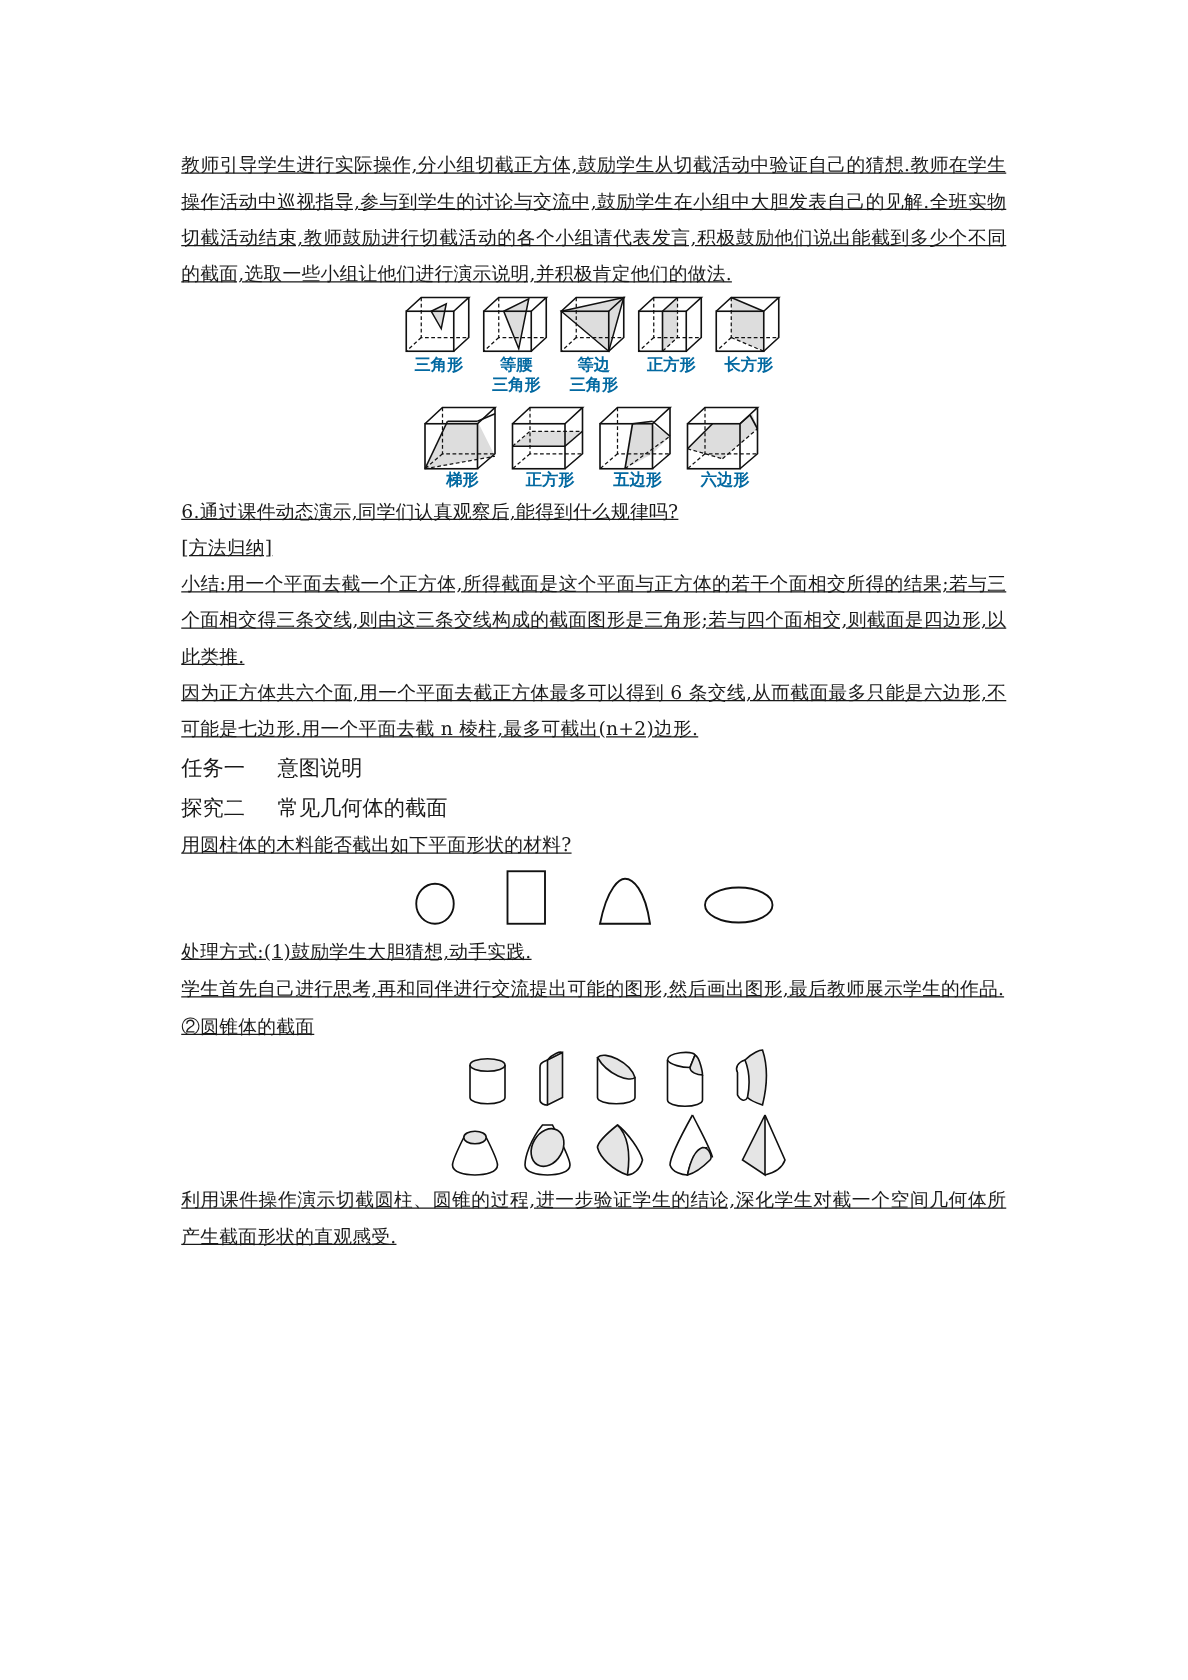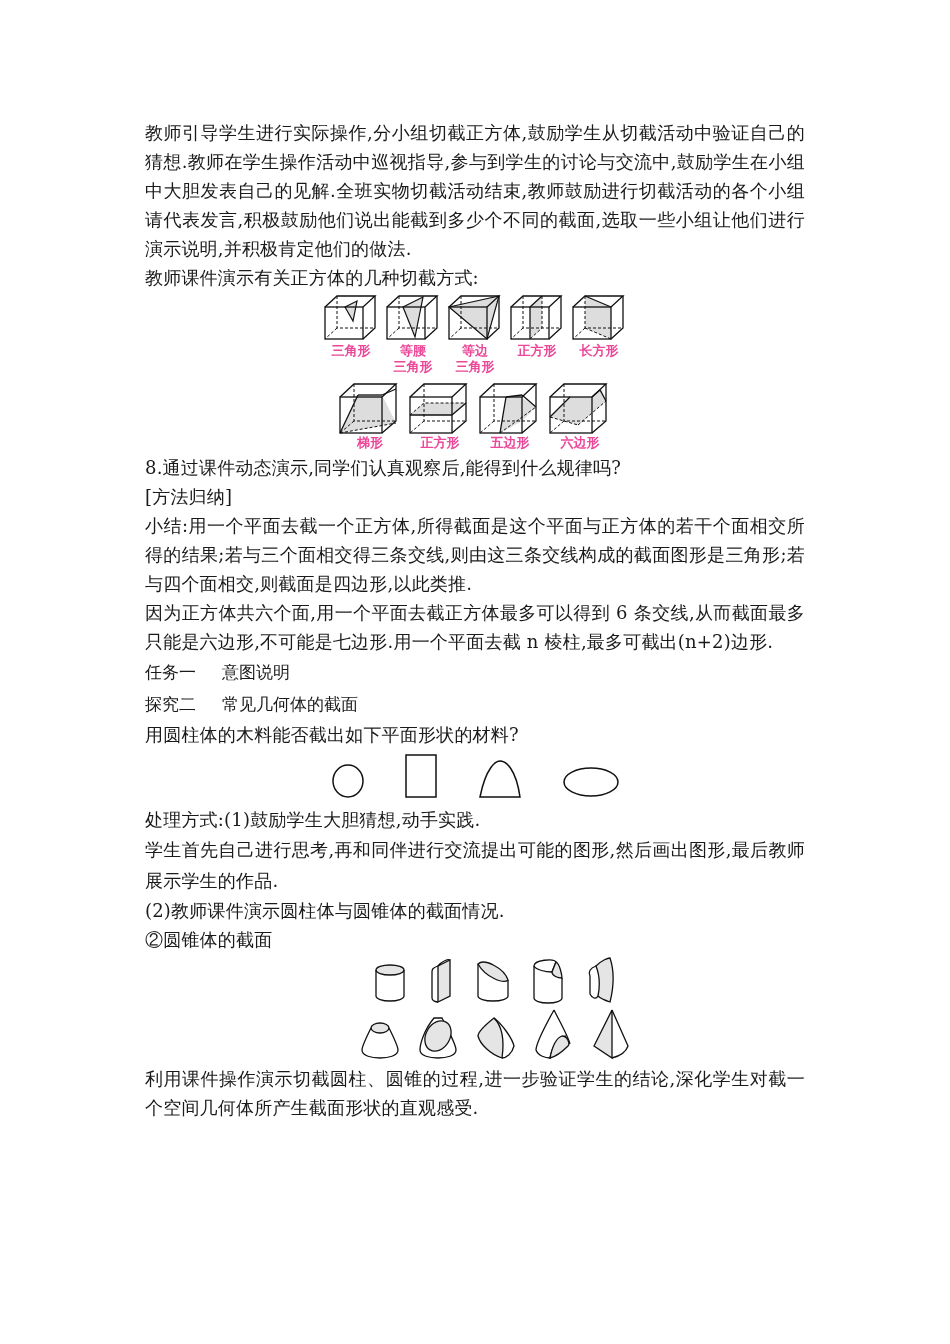--- a/index.html
+++ b/index.html
@@ -1,35 +1,34 @@
 <!DOCTYPE html>
 <html><head>
   <meta charset="utf-8">
   <style>
     html, body { margin: 0; padding: 0; background: #ffffff; }
     body { width: 950px; height: 1344px; position: relative; overflow: hidden;
       font-family: "DejaVu Serif", "Liberation Serif", serif; color: #1a1a1a; }
     .page { position: absolute; left: 145px; top: 118px; width: 660px; }
-    .p { font-size: 18px; line-height: 29px; margin: 0; letter-spacing: 0.2px; text-align: justify; }
+    .p { font-size: 15px; line-height: 29px; margin: 0; letter-spacing: 0.2px; text-align: justify; text-decoration: underline; }
     .h { font-size: 17px; line-height: 30px; margin: 2px 0 0 0; font-family: Liberation Sans, sans-serif; }
     .h .gap { display: inline-block; width: 26px; }
-    .cap { font-family: "DejaVu Sans", "Liberation Sans", sans-serif; font-size: 13px; font-weight: bold; text-align: left; line-height: 16px; color: #ec4899; }
+    .cap { font-family: "DejaVu Sans", "Liberation Sans", sans-serif; font-size: 13px; font-weight: bold; text-align: left; line-height: 16px; color: #0369a1; }
     .row { display: flex; justify-content: center; }
     .cube-item { display: flex; flex-direction: column; align-items: center; margin: 0 3px; width: 56px; }
     .cube-item svg { display: block; }
     .shapes-row { display: flex; justify-content: center; align-items: flex-end; gap: 38px; margin: 4px 0 6px 0; padding-left: 0; }
     .solids-row { display: flex; justify-content: center; align-items: flex-end; gap: 14px; margin: 2px 0 4px 0; }
   </style>
 </head>
 <body>
 
 <div class="page">
 
   <p class="p">教师引导学生进行实际操作,分小组切截正方体,鼓励学生从切截活动中验证自己的猜想.教师在学生操作活动中巡视指导,参与到学生的讨论与交流中,鼓励学生在小组中大胆发表自己的见解.全班实物切截活动结束,教师鼓励进行切截活动的各个小组请代表发言,积极鼓励他们说出能截到多少个不同的截面,选取一些小组让他们进行演示说明,并积极肯定他们的做法.</p>
-  <p class="p">教师课件演示有关正方体的几种切截方式:</p>
 
   <div class="row" style="margin-top:1px;">
     <div class="cube-item">
       <svg width="56" height="50" viewBox="0 0 56 50">
         <polygon points="22,14 34,8 30,28" fill="#ddd" stroke="#111" stroke-width="1.2"></polygon>
         <g fill="none" stroke="#111" stroke-width="1.3">
           <rect x="2" y="14" width="38" height="32"></rect>
           <polyline points="2,14 14,3 52,3 40,14"></polyline>
           <polyline points="52,3 52,35 40,46"></polyline>
         </g>
@@ -185,21 +184,21 @@
           <polyline points="16,3 16,40 58,40"></polyline>
             <line x1="16" y1="40" x2="2" y2="52"></line>
           <line x1="2" y1="36" x2="30" y2="44"></line>
             <line x1="30" y1="44" x2="58" y2="20"></line>
         </g>
       </svg>
       <div class="cap">六边形</div>
     </div>
   </div>
 
-  <p class="p">8.通过课件动态演示,同学们认真观察后,能得到什么规律吗?</p>
+  <p class="p">6.通过课件动态演示,同学们认真观察后,能得到什么规律吗?</p>
   <p class="p">[方法归纳]</p>
   <p class="p">小结:用一个平面去截一个正方体,所得截面是这个平面与正方体的若干个面相交所得的结果;若与三个面相交得三条交线,则由这三条交线构成的截面图形是三角形;若与四个面相交,则截面是四边形,以此类推.</p>
   <p class="p">因为正方体共六个面,用一个平面去截正方体最多可以得到 6 条交线,从而截面最多只能是六边形,不可能是七边形.用一个平面去截 n 棱柱,最多可截出(n+2)边形.</p>
 
   <div class="h">
     <span>任务一</span><span class="gap"></span><span>意图说明</span>
   </div>
 
   <div class="h">
     <span>探究二</span><span class="gap"></span><span>常见几何体的截面</span>
@@ -216,21 +215,20 @@
     <svg width="48" height="40" viewBox="0 0 48 40">
         <path d="M4,38 C10,8 20,2 24,2 C30,2 40,10 44,38 Z" fill="none" stroke="#111" stroke-width="1.5"></path>
       </svg>
     <svg width="58" height="34" viewBox="0 0 58 34">
         <ellipse cx="29" cy="17" rx="27" ry="14" fill="none" stroke="#111" stroke-width="1.5"></ellipse>
       </svg>
   </div>
 
   <p class="p">处理方式:(1)鼓励学生大胆猜想,动手实践.</p>
   <p class="p" style="line-height:31px">学生首先自己进行思考,再和同伴进行交流提出可能的图形,然后画出图形,最后教师展示学生的作品.</p>
-  <p class="p">(2)教师课件演示圆柱体与圆锥体的截面情况.</p>
   <p class="p">②圆锥体的截面</p>
 
   <div class="solids-row" style="gap:22px; margin-left:40px;">
     <svg width="32" height="42" viewBox="0 0 32 42">
       <ellipse cx="16" cy="8" rx="14" ry="5" fill="#e5e5e5" stroke="#111" stroke-width="1.3"></ellipse>
       <path d="M2,8 L2,34 A14,5 0 0 0 30,34 L30,8" fill="none" stroke="#111" stroke-width="1.3"></path>
     </svg>
     <svg width="26" height="46" viewBox="0 0 26 46">
       <polygon points="10,8 22,2 22,38 10,44" fill="#e5e5e5" stroke="#111" stroke-width="1.3"></polygon>
       <path d="M10,8 C4,10 4,12 4,14 L4,40 C4,43 8,44 10,44" fill="none" stroke="#111" stroke-width="1.3"></path>

